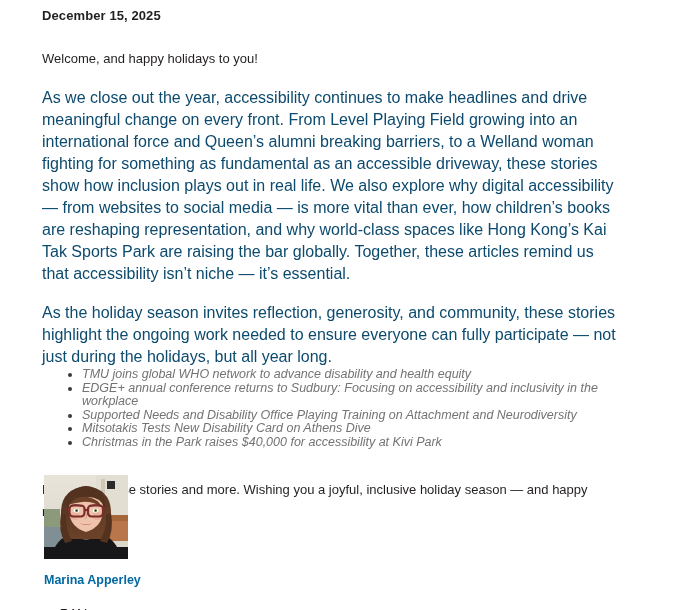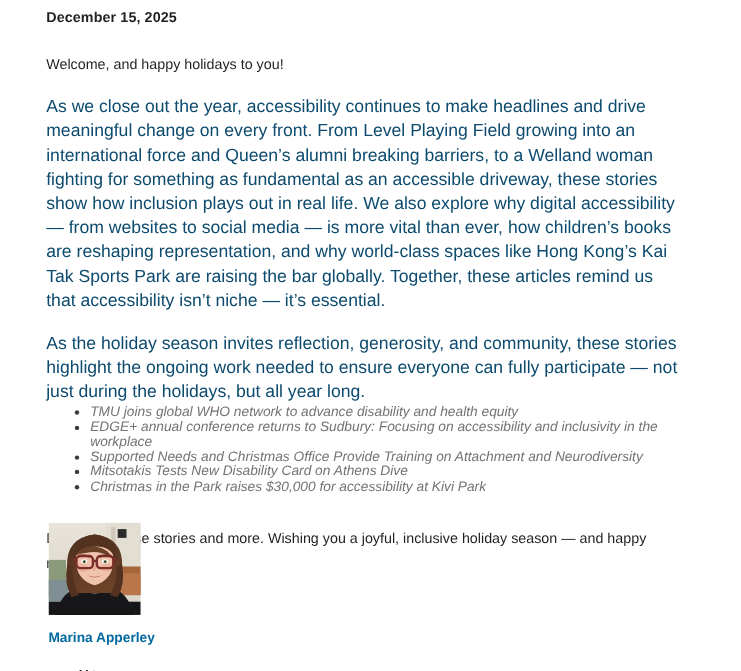--- a/index.html
+++ b/index.html
@@ -154,27 +154,27 @@
 
 
     <ul class="issue-list">
       <li>
         <span class="link-text">TMU joins global WHO network to advance disability and health equity</span>
       </li>
       <li>
         <span class="link-text">EDGE+ annual conference returns to Sudbury: Focusing on accessibility and inclusivity in the workplace</span>
       </li>
       <li>
-        <span class="link-text">Supported Needs and Christmas Office Provide Training on Attachment and Neurodiversity</span>
+        <span class="link-text">Supported Needs and Disability Office Playing Training on Attachment and Neurodiversity</span>
       </li>
       <li>
         <span class="link-text">Mitsotakis Tests New Disability Card on Athens Dive</span>
       </li>
       <li>
-        <span class="link-text">Christmas in the Park raises $30,000 for accessibility at Kivi Park</span>
+        <span class="link-text">Christmas in the Park raises $40,000 for accessibility at Kivi Park</span>
       </li>
     </ul>
 
     <p class="closing-para">Dive in for these stories and more. Wishing you a joyful, inclusive holiday season — and happy reading!</p>
 
   </div>
 
   <div class="signature-block">
 
     <div class="portrait">

